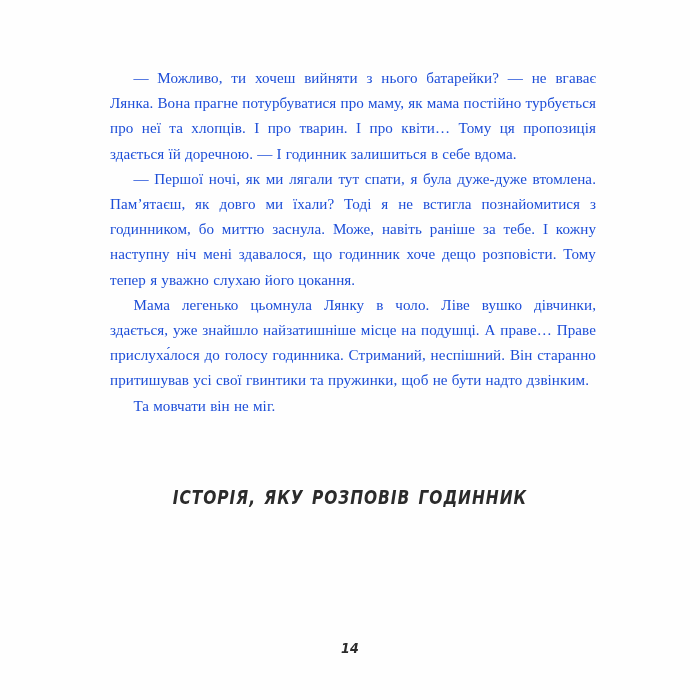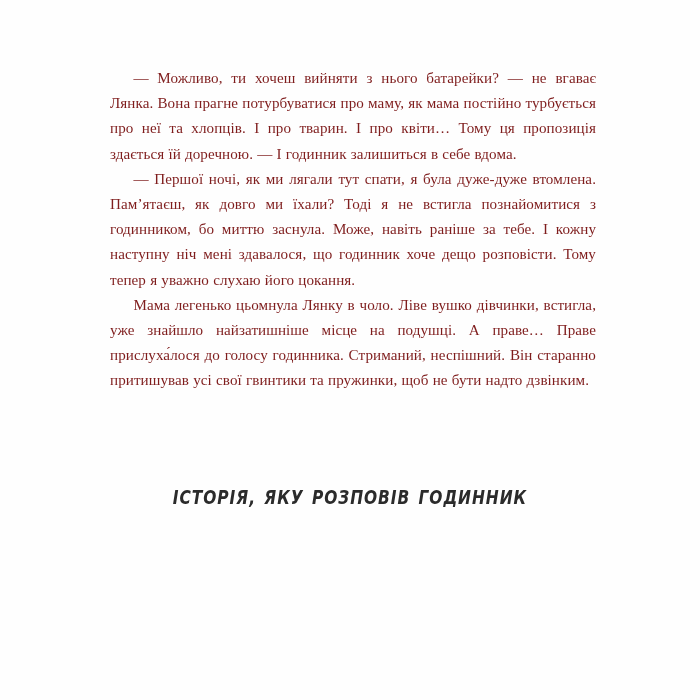--- a/index.html
+++ b/index.html
@@ -34,21 +34,21 @@
 
   p.para {
     margin: 0;
     font-size: 15.1px;
     line-height: 25.2px;
     text-align: justify;
     text-justify: inter-word;
     text-indent: 1.55em;
     letter-spacing: 0.005em;
     word-spacing: 0.02em;
-    color: #7f1d1d;
+    color: #1d4ed8;
     -webkit-font-smoothing: antialiased;
   }
 
   
   .chapter-heading {
     position: absolute;
     left: 0;
     top: 486px;
     width: 700px;
     text-align: center;
@@ -84,20 +84,22 @@
   }
 </style>
 </head>
 <body>
 
 <div class="page">
 
   <div class="textblock">
     <p class="para">— Можливо, ти хочеш вийняти з нього батарейки? — не вгаває Лянка. Вона прагне потурбуватися про маму, як мама постійно турбується про неї та хлопців. І про тварин. І про квіти… Тому ця пропозиція здається їй доречною. — І годинник залишиться в себе вдома.</p>
     <p class="para">— Першої ночі, як ми лягали тут спати, я була дуже-дуже втомлена. Пам’ятаєш, як довго ми їхали? Тоді я не встигла познайомитися з годинником, бо миттю заснула. Може, навіть раніше за тебе. І кожну наступну ніч мені здавалося, що годинник хоче дещо розповісти. Тому тепер я уважно слухаю його цокання.</p>
-    <p class="para">Мама легенько цьомнула Лянку в чоло. Ліве вушко дівчинки, встигла, уже знайшло найзатишніше місце на подушці. А праве… Праве прислуха́лося до голосу годинника. Стриманий, неспішний. Він старанно притишував усі свої гвинтики та пружинки, щоб не бути надто дзвінким.</p>
+    <p class="para">Мама легенько цьомнула Лянку в чоло. Ліве вушко дівчинки, здається, уже знайшло найзатишніше місце на подушці. А праве… Праве прислуха́лося до голосу годинника. Стриманий, неспішний. Він старанно притишував усі свої гвинтики та пружинки, щоб не бути надто дзвінким.</p>
+    <p class="para">Та мовчати він не міг.</p>
   </div>
 
   <div class="chapter-heading">ІСТОРІЯ, ЯКУ РОЗПОВІВ ГОДИННИК</div>
 
 
+  <div class="page-number">14</div>
 
 </div>
 
 </body></html>

